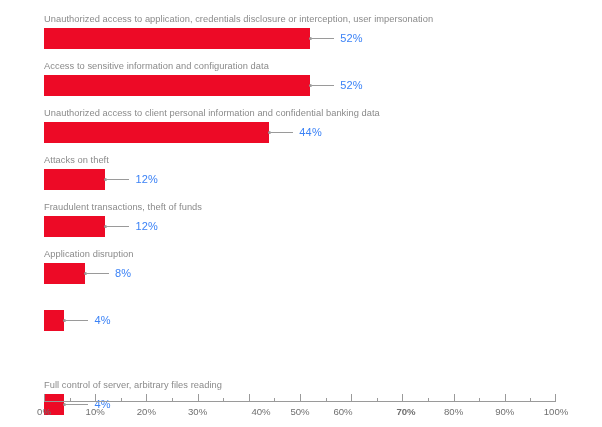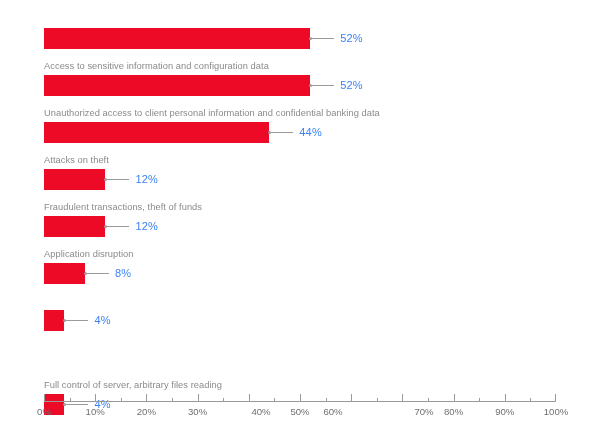--- a/index.html
+++ b/index.html
@@ -131,20 +131,21 @@
     white-space: nowrap;
   }
 </style>
 </head>
 <body>
 
 <div id="chart-root">
 
   <div id="plot-area">
       <div class="bar-row" style="top: 0px;">
+        <div class="bar-label">Unauthorized access to application, credentials disclosure or interception, user impersonation</div>
         <div class="bar-track">
           <div class="bar-fill" style="width: 266.24px;"></div>
           <div class="value-group" style="left: 266.24px;">
             <span class="value-dot"></span>
             <span class="value-line"></span>
             <span class="value-text">52%</span>
           </div>
         </div>
       </div>
       <div class="bar-row" style="top: 47px;">
@@ -243,23 +244,23 @@
       <div class="tick-label" style="left: 51.2px;">10%</div>
       <div class="tick major" style="left: 102.4px;"></div>
       <div class="tick-label" style="left: 102.4px;">20%</div>
       <div class="tick major" style="left: 153.6px;"></div>
       <div class="tick-label" style="left: 153.6px; text-align: right;">30%</div>
       <div class="tick major" style="left: 204.8px;"></div>
       <div class="tick-label" style="left: 217px;">40%</div>
       <div class="tick major" style="left: 256px;"></div>
       <div class="tick-label" style="left: 256px;">50%</div>
       <div class="tick major" style="left: 307.2px;"></div>
-      <div class="tick-label" style="left: 289px;">60%</div>
+      <div class="tick-label" style="left: 299px;">60%</div>
       <div class="tick major" style="left: 358.4px;"></div>
-      <div class="tick-label" style="left: 380px;">70%</div>
+      <div class="tick-label" style="left: 362px; font-weight: bold;">70%</div>
       <div class="tick major" style="left: 409.6px;"></div>
       <div class="tick-label" style="left: 409.6px;">80%</div>
       <div class="tick major" style="left: 460.8px;"></div>
       <div class="tick-label" style="left: 460.8px;">90%</div>
       <div class="tick major" style="left: 511px;"></div>
       <div class="tick-label" style="left: 512px;">100%</div>
     </div>
 
 </div>
 

